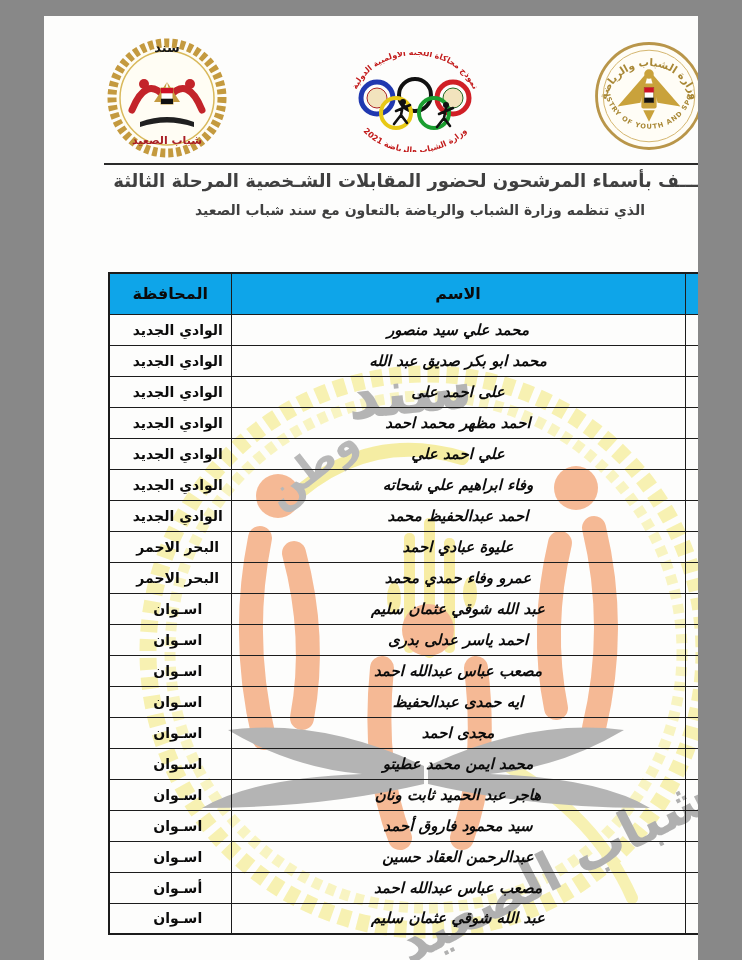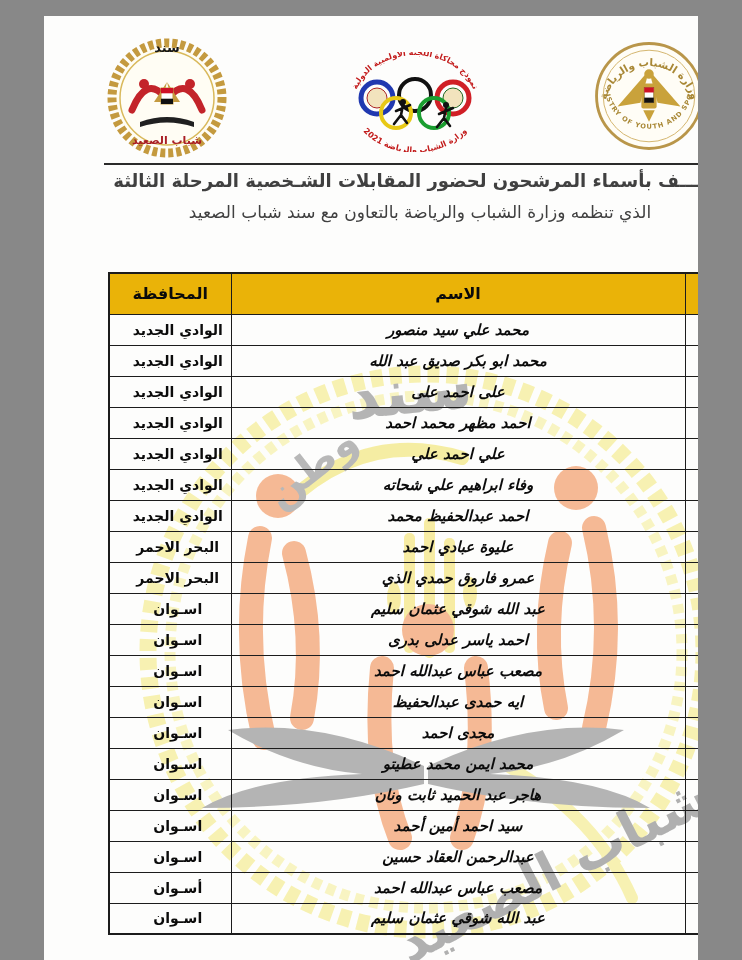--- a/index.html
+++ b/index.html
@@ -18,39 +18,39 @@
     position:absolute; top:147px; left:60px; width:634px;
     border-top:2px solid #2a2a2a;
   }
   
   .titles {
     position:absolute; top:154px; left:64px; width:624px;
     direction:rtl; text-align:center; color:#404040; z-index:3;
   }
   .titles .t1 { font-size:18px; font-weight:bold; margin-bottom:11px; }
   .titles .t2 { font-size:16.5px; font-weight:bold; margin-bottom:11px; }
-  .titles .t3 { font-size:17px; font-weight:normal; }
+  .titles .t3 { font-size:14px; font-weight:bold; }
   
   .watermark {
     position:absolute; left:88px; top:322px; width:588px; height:628px;
     z-index:1; opacity:.8; pointer-events:none;
   }
   
   table.roster {
     position:absolute; left:64px; top:256px; width:624px; z-index:2;
     border-collapse:collapse; direction:rtl; background:transparent;
     table-layout:fixed;
   }
   table.roster th, table.roster td {
     border:1px solid #1c1c1c; text-align:center; vertical-align:middle;
     color:#0b0b0b; font-weight:bold; overflow:hidden; white-space:nowrap;
   }
   table.roster { border:2px solid #1c1c1c; }
   table.roster th {
-    background:#eab308; height:41px; font-size:16px;
+    background:#0ea5e9; height:41px; font-size:16px;
   }
   table.roster td { height:31px; background:transparent; }
   td.c-num  { font-size:14px; }
   td.c-name { font-size:15px;font-style:italic; }
   td.c-gov  { font-size:14px;padding-left:15px; }
 </style>
 </head>
 <body>
 
 <div class="page">
@@ -228,21 +228,21 @@
         </tr>
 
         <tr>
           <td class="c-num">٨</td>
           <td class="c-name">عليوة عبادي احمد</td>
           <td class="c-gov">البحر الاحمر</td>
         </tr>
 
         <tr>
           <td class="c-num">٩</td>
-          <td class="c-name">عمرو فاروق حمدي الذي</td>
+          <td class="c-name">عمرو وفاء حمدي محمد</td>
           <td class="c-gov">البحر الاحمر</td>
         </tr>
 
         <tr>
           <td class="c-num">١٠</td>
           <td class="c-name">عبد الله شوقي عثمان سليم</td>
           <td class="c-gov">اسـوان</td>
         </tr>
 
         <tr>
@@ -276,21 +276,21 @@
         </tr>
 
         <tr>
           <td class="c-num">19</td>
           <td class="c-name">هاجر عبد الحميد ثابت ونان</td>
           <td class="c-gov">اسـوان</td>
         </tr>
 
         <tr>
           <td class="c-num">١٧</td>
-          <td class="c-name">سيد احمد أمين أحمد</td>
+          <td class="c-name">سيد محمود فاروق أحمد</td>
           <td class="c-gov">اسـوان</td>
         </tr>
 
         <tr>
           <td class="c-num">١٨</td>
           <td class="c-name">عبدالرحمن العقاد حسين</td>
           <td class="c-gov">اسـوان</td>
         </tr>
 
         <tr>

